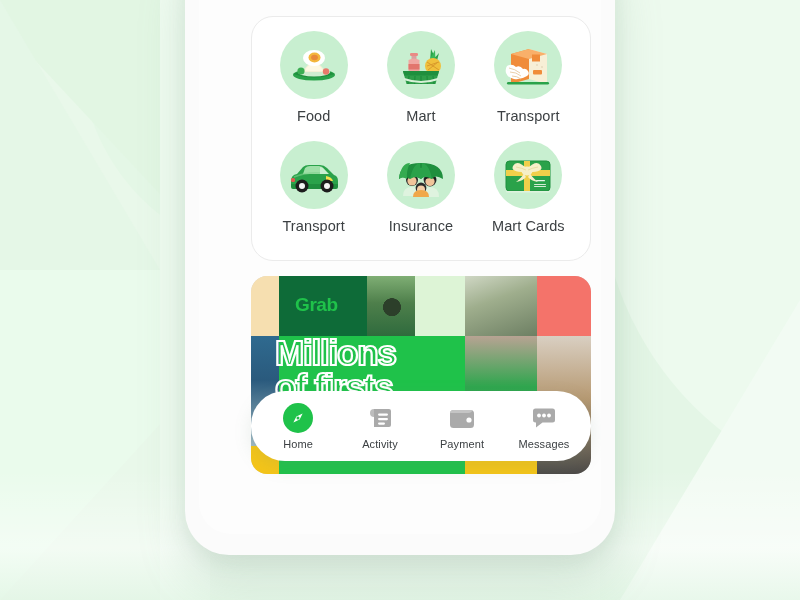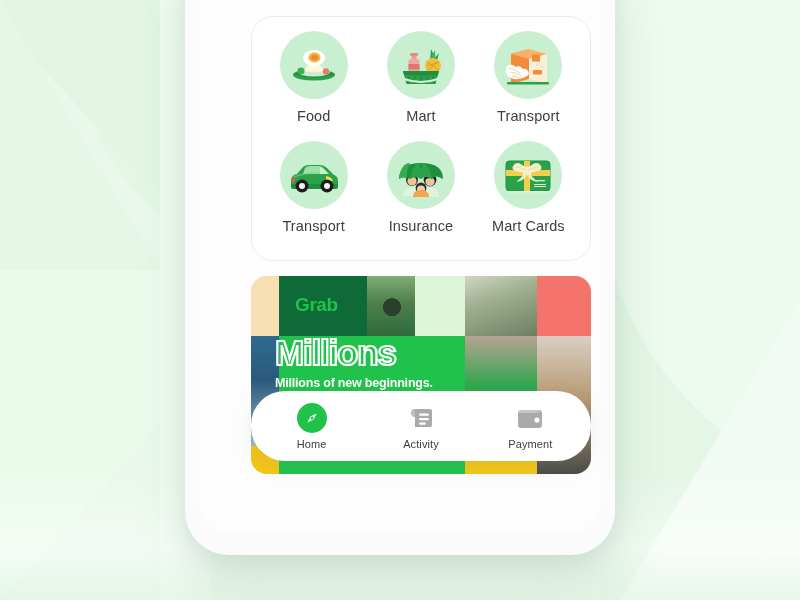--- a/index.html
+++ b/index.html
@@ -420,20 +420,21 @@
         <div class="pb-cell pb-ph5"></div>
         <div class="pb-cell pb-yellow2"></div>
         <div class="pb-cell pb-green"></div>
         <div class="pb-cell pb-green2"></div>
         <div class="pb-cell pb-yellow"></div>
 
         <div class="pb-grab-logo">Grab</div>
 
         <div class="pb-head">
           <div class="pb-head-line">Millions</div>
+          <div class="pb-head-line">of firsts</div>
           <div class="pb-sub">Millions of new beginnings.</div>
         </div>
 
         <div class="pb-apron">
           <span>Grab</span><br>
           <span>Mart</span>
           <small>by Grabfood</small>
         </div>
       </div>
 
@@ -468,19 +469,30 @@
           <div class="nav-ico">
             <svg width="28" height="26" viewBox="0 0 28 26">
               <rect x="2" y="5" width="24" height="18" rx="3.5" fill="#aaaaaa"></rect>
               <path d="M2 8.5 q0 -3.5 3.5 -3.5 h19 q-1 3 -4 3 h-18.5z" fill="#c4c4c4"></path>
               <circle cx="21" cy="15" r="2.6" fill="#ffffff"></circle>
             </svg>
           </div>
           <div class="nav-label">Payment</div>
         </div>
 
+        <div class="nav-item">
+          <div class="nav-ico">
+            <svg width="28" height="26" viewBox="0 0 28 26">
+              <path d="M3 6 a2.5 2.5 0 0 1 2.5 -2.5 h17 a2.5 2.5 0 0 1 2.5 2.5 v9 a2.5 2.5 0 0 1 -2.5 2.5 h-10 l-6.5 5 v-5 h-0.5 a2.5 2.5 0 0 1 -2.5 -2.5z" fill="#aaaaaa"></path>
+              <circle cx="9" cy="10.5" r="1.9" fill="#ffffff"></circle>
+              <circle cx="14" cy="10.5" r="1.9" fill="#ffffff"></circle>
+              <circle cx="19" cy="10.5" r="1.9" fill="#ffffff"></circle>
+            </svg>
+          </div>
+          <div class="nav-label">Messages</div>
+        </div>
 
 
       </div>
 
     </div>
   </div>
 </div>
 
 </body></html>

